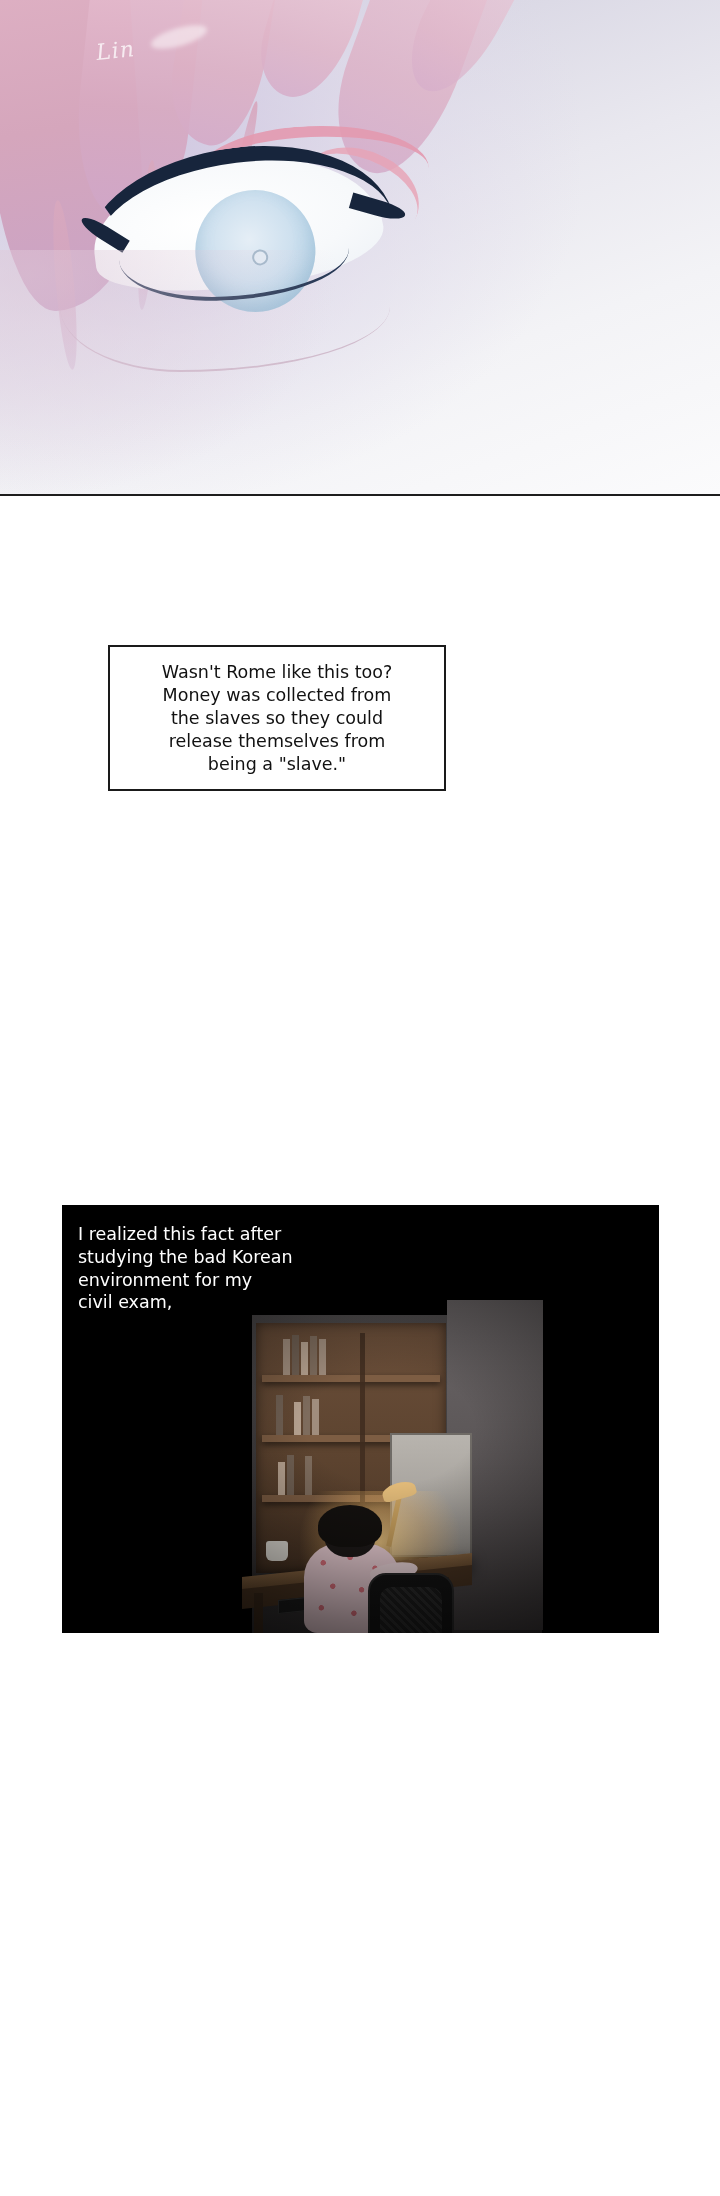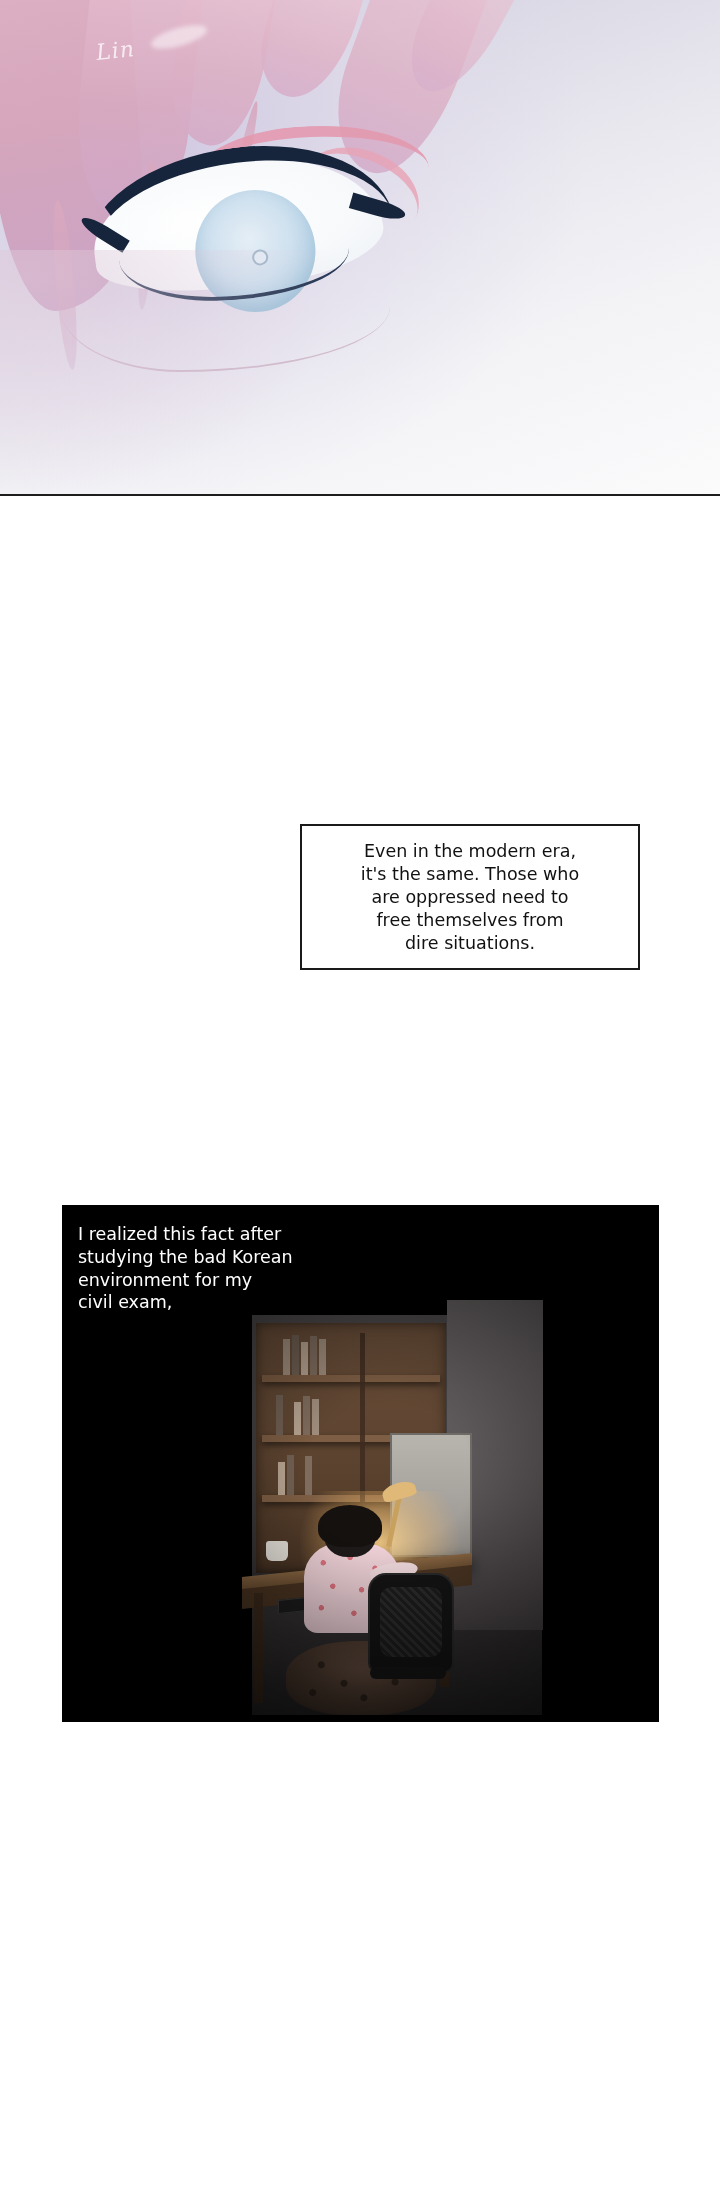--- a/index.html
+++ b/index.html
@@ -224,21 +224,21 @@
   }
   .bubble-1 { left: 108px; top: 645px; width: 338px; }
   .bubble-2 { left: 300px; top: 824px; width: 340px; }
 
   
   .panel-room {
     position: absolute;
     left: 62px;
     top: 1205px;
     width: 597px;
-    height: 517px;
+    height: 428px;
     background: #000000;
     overflow: hidden;
   }
   .room-art {
     position: absolute;
     left: 180px;
     top: 110px;
     width: 300px;
     height: 400px;
   }
@@ -498,26 +498,26 @@
       <div class="lash-upper"></div>
       <div class="lash-tip"></div>
       <div class="lash-in"></div>
       <div class="lash-lower"></div>
       <div class="cheek-line"></div>
     </div>
 
     <div class="face-shade"></div>
   </div>
 
-
-  <div class="bubble bubble-2">Even in the modern era,
-it's the same. Those who
-are oppressed need to
-free themselves from
-dire situations.</div>
+  <div class="bubble bubble-1">Wasn't Rome like this too?
+Money was collected from
+the slaves so they could
+release themselves from
+being a "slave."</div>
+
 
   <div class="panel-room">
     <div class="room-art">
       <div class="room-wall"></div>
       <div class="room-wall-right"></div>
 
       <div class="shelf-unit">
         <div class="shelf shelf-1"></div>
         <div class="shelf shelf-2"></div>
         <div class="shelf shelf-3"></div>

